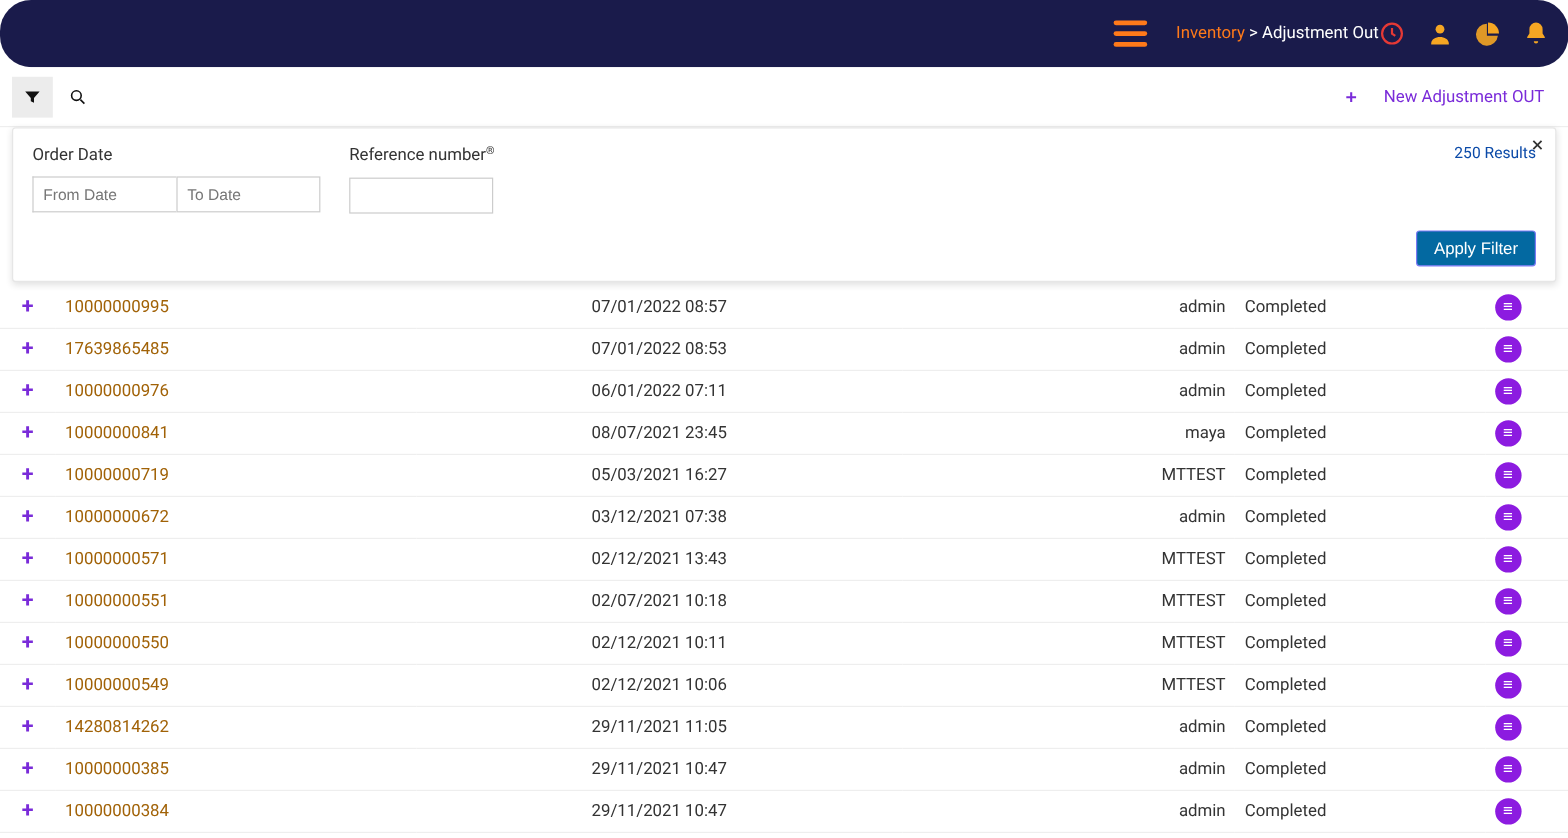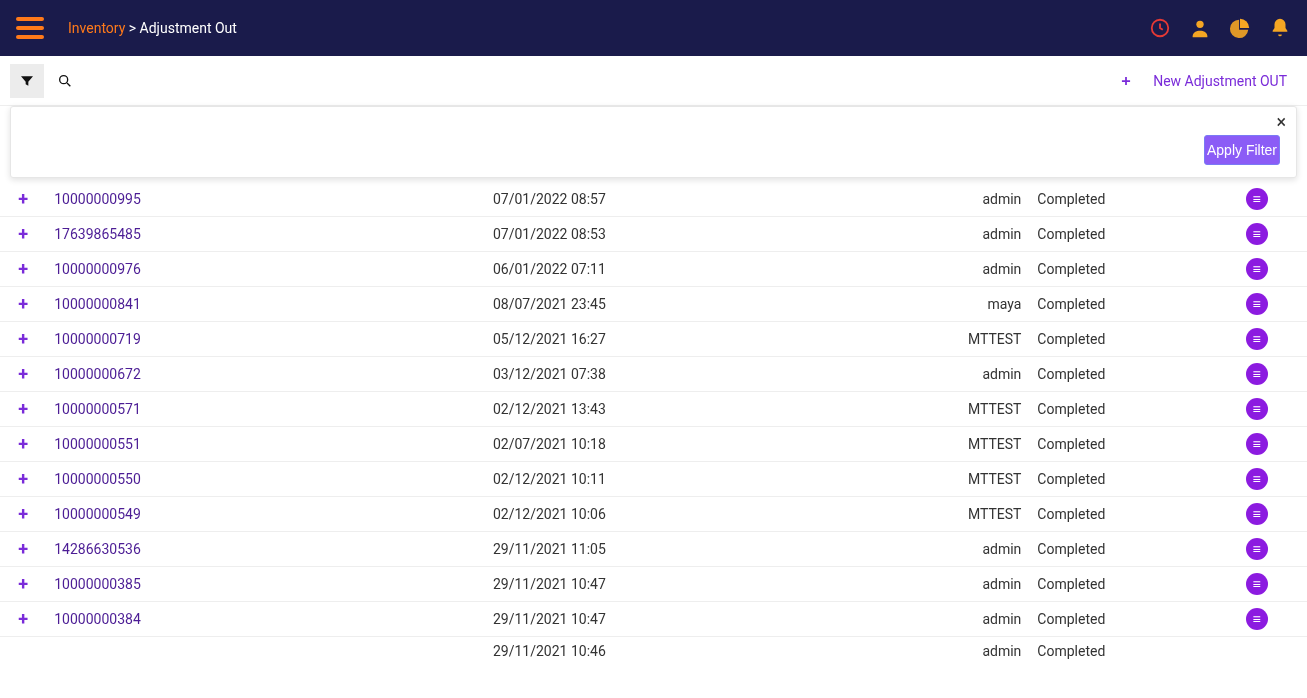--- a/index.html
+++ b/index.html
@@ -9,22 +9,23 @@
     font-size: 14px;
     color: #333;
   }
 
   
   .navbar {
     height: 56px;
     background: #1a1b4b;
     display: flex;
     align-items: center;
-    justify-content: space-between;
+    justify-content: flex-end;
     padding: 0 16px;
+    border-radius: 26px;
   }
   .navbar-left { display: flex; align-items: center; gap: 24px; }
   .hamburger {
     width: 28px; height: 22px;
     display: flex; flex-direction: column; justify-content: space-between;
     cursor: pointer;
   }
   .hamburger span {
     display: block; height: 4px; background: #ff7a1a; border-radius: 2px;
   }
@@ -104,24 +105,24 @@
     white-space: nowrap;
   }
   .filter-close {
     position: absolute; top: 6px; right: 10px;
     cursor: pointer; color: #333; font-size: 18px; line-height: 1;
   }
   .filter-actions {
     display: flex; justify-content: flex-end; margin-top: 14px;
   }
   .apply-btn {
-    background: #8b5cf6;
+    background: #0369a1;
     color: #fff;
     border: 1px solid #7a7af5;
-    padding: 6px 2px;
+    padding: 6px 14px;
     font-size: 14px;
     border-radius: 3px;
     cursor: pointer;
     font-weight: 500;
   }
 
   
   .table-wrap {
     margin-top: 4px;
     overflow-y: auto;
@@ -139,21 +140,21 @@
     font-size: 14px;
     vertical-align: middle;
     height: 28px;
   }
   td.expand-cell { width: 40px; text-align: center; }
   .expand-icon {
     color: #7a2bd9; font-weight: bold; font-size: 18px; cursor: pointer;
     display: inline-block; line-height: 1;
   }
   td.ref-cell { width: 260px; }
-  td.ref-cell a { color: #4c1d95; text-decoration: none; cursor: pointer; }
+  td.ref-cell a { color: #a16207; text-decoration: none; cursor: pointer; }
   td.date-cell { width: 350px; text-align: center; }
   td.user-cell { width: 240px; text-align: right; }
   td.status-cell { width: 180px;}
   td.action-cell { width: 60px; text-align: left; padding-left: 0;}
   .row-action {
     width: 22px; height: 22px; border-radius: 50%;
     background: #8c1be0;
     display: inline-flex; align-items: center; justify-content: center;
     cursor: pointer;
   }
@@ -226,20 +227,36 @@
   <div class="new-link">
     <svg viewBox="0 0 24 24" fill="none" stroke="#7a2bd9" stroke-width="3">
         <path d="M12 5v14M5 12h14"></path>
       </svg>
     <span>New Adjustment OUT</span>
   </div>
 </div>
 
 <div class="filter-panel">
   <div class="filter-close">×</div>
+  <div class="filter-row">
+    <div class="filter-fields">
+      <div class="filter-group">
+        <label>Order Date</label>
+        <div class="date-range">
+          <input type="text" placeholder="From Date" style="">
+          <input type="text" placeholder="To Date" style="">
+        </div>
+      </div>
+      <div class="filter-group">
+        <label><span>Reference number</span><sup>®</sup></label>
+        <input type="text" class="ref-input" style="">
+      </div>
+    </div>
+    <div class="results-count">250 Results</div>
+  </div>
   <div class="filter-actions">
     <button class="apply-btn">Apply Filter</button>
   </div>
 </div>
 
 <div class="table-wrap">
   <table class="data">
     <tbody id="table-body">
         <tr>
           <td class="expand-cell"><span class="expand-icon">+</span></td>
@@ -277,21 +294,21 @@
           <td class="date-cell">08/07/2021 23:45</td>
           <td class="user-cell">maya</td>
           <td class="status-cell">Completed</td>
           <td class="action-cell"><div class="row-action">
               <span>≡</span>
             </div></td>
         </tr>
         <tr>
           <td class="expand-cell"><span class="expand-icon">+</span></td>
           <td class="ref-cell"><a>10000000719</a></td>
-          <td class="date-cell">05/12/2021 16:27</td>
+          <td class="date-cell">05/03/2021 16:27</td>
           <td class="user-cell">MTTEST</td>
           <td class="status-cell">Completed</td>
           <td class="action-cell"><div class="row-action">
               <span>≡</span>
             </div></td>
         </tr>
         <tr>
           <td class="expand-cell"><span class="expand-icon">+</span></td>
           <td class="ref-cell"><a>10000000672</a></td>
           <td class="date-cell">03/12/2021 07:38</td>
@@ -336,21 +353,21 @@
           <td class="ref-cell"><a>10000000549</a></td>
           <td class="date-cell">02/12/2021 10:06</td>
           <td class="user-cell">MTTEST</td>
           <td class="status-cell">Completed</td>
           <td class="action-cell"><div class="row-action">
               <span>≡</span>
             </div></td>
         </tr>
         <tr>
           <td class="expand-cell"><span class="expand-icon">+</span></td>
-          <td class="ref-cell"><a>14286630536</a></td>
+          <td class="ref-cell"><a>14280814262</a></td>
           <td class="date-cell">29/11/2021 11:05</td>
           <td class="user-cell">admin</td>
           <td class="status-cell">Completed</td>
           <td class="action-cell"><div class="row-action">
               <span>≡</span>
             </div></td>
         </tr>
         <tr>
           <td class="expand-cell"><span class="expand-icon">+</span></td>
           <td class="ref-cell"><a>10000000385</a></td>

